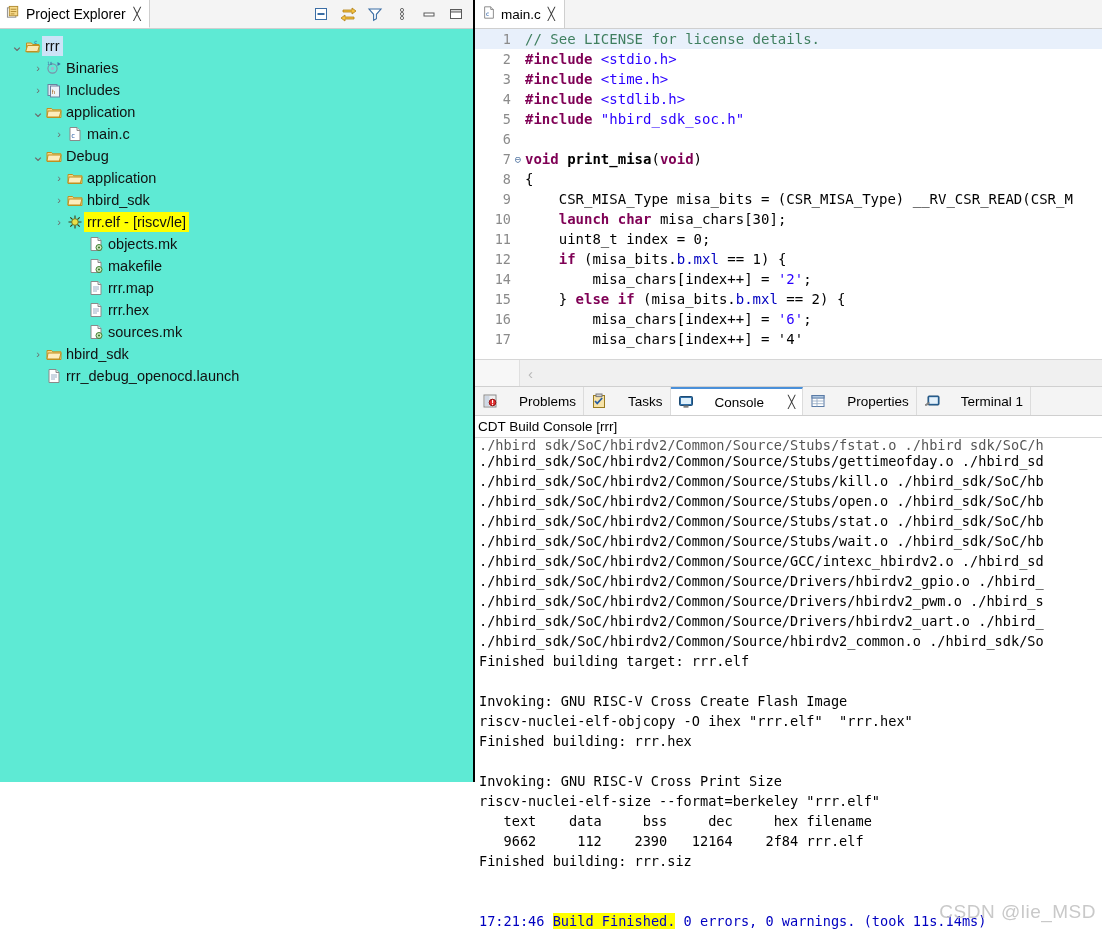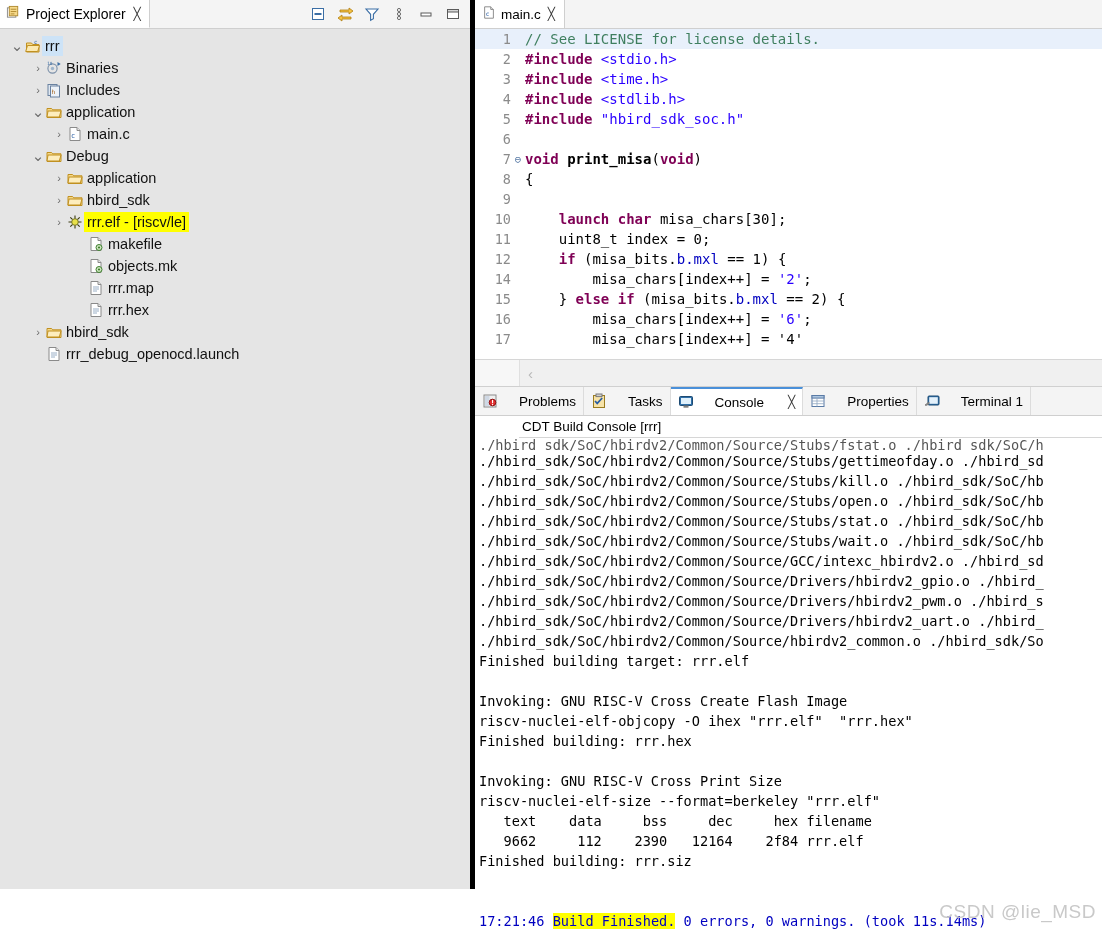--- a/index.html
+++ b/index.html
@@ -4,22 +4,22 @@
 <style>
   html,body{margin:0;padding:0;}
   body{
     width:1102px;height:933px;overflow:hidden;
     font-family:"Liberation Sans", sans-serif;
     font-size:13px;color:#000;background:#fff;
   }
   .app{position:relative;width:1102px;height:933px;display:flex;}
 
   
-  .left{width:475px;height:889px;background:#e5e5e5;position:relative;
-        border-right:5px solid #000000;box-sizing:border-box;}
+  .left{width:475px;height:782px;background:#5eead4;position:relative;
+        border-right:2px solid #000000;box-sizing:border-box;}
   .pe-tabbar{height:28px;background:#f4f4f4;display:flex;align-items:stretch;
              border-bottom:1px solid #cfcfcf;position:relative;}
   .pe-tab{display:flex;align-items:center;gap:5px;background:#fff;
           padding:0 8px 0 6px;border-right:1px solid #cfcfcf;
           border-bottom:1px solid #fff;position:relative;top:0;}
   .pe-tab .ttl{font-size:14px;color:#000;}
   .pe-tab .closeg{font-size:12px;color:#3a3a3a;margin-left:3px;}
   .pe-tools{margin-left:auto;display:flex;align-items:center;gap:9px;padding-right:8px;}
   .pe-tools .tb{width:18px;height:18px;display:flex;align-items:center;justify-content:center;cursor:default;}
 
@@ -66,21 +66,21 @@
 
   
   .cs-tabbar{height:28px;background:#f4f4f4;display:flex;align-items:stretch;
              border-bottom:1px solid #cfcfcf;}
   .cs-tab{display:flex;align-items:center;gap:21px;padding:0 7px;border-right:1px solid #dcdcdc;}
   .cs-tab.active{background:#fff;border-top:2px solid #4a90d9;}
   .cs-tab .ttl{font-size:13.5px;}
   .cs-tab .closeg{font-size:12px;color:#3a3a3a;margin-left:3px;}
 
   .cs-title{height:21px;display:flex;align-items:center;padding-left:3px;
-            font-size:13.5px;border-bottom:1px solid #d6d6d6;background:#fff;margin-left:44px;}
+            font-size:13.5px;border-bottom:1px solid #d6d6d6;background:#fff;}
   .console{flex:1;background:#fff;overflow:hidden;position:relative;padding-top:1px;}
   .cout{font-family:"DejaVu Sans Mono","Liberation Mono",monospace;font-size:13.6px;
         line-height:20px;white-space:pre;padding-left:4px;}
   .cout .ln{height:20px;overflow:hidden;}
   .cout .ln.first{height:12px;line-height:12px;overflow:hidden;color:#555;}
   .blue{color:#0000c0;}
   .yl{background:#ffff00;}
 
   
   .wm{position:absolute;right:6px;bottom:10px;color:#c9c9c9;font-size:19px;
@@ -246,33 +246,33 @@
         <div class="trow" style="padding-left: 73px;">
           <span class="arrow"></span>
           <span class="ico">
             <svg width="16" height="16" viewBox="0 0 16 16">
               <path d="M3 1.5 h7 l3 3 v10 h-10 z" fill="#fff" stroke="#8a8a8a"></path>
               <path d="M10 1.5 v3 h3" fill="#e6e6e6" stroke="#8a8a8a"></path>
               <circle cx="11" cy="11.5" r="3" fill="#cfe6c0" stroke="#3f7f2f"></circle>
               <circle cx="11" cy="11.5" r="1.1" fill="#3f7f2f"></circle>
             </svg>
           </span>
-          <span class="lbl">makefile</span>
+          <span class="lbl">objects.mk</span>
         </div>
         <div class="trow" style="padding-left: 73px;">
           <span class="arrow"></span>
           <span class="ico">
             <svg width="16" height="16" viewBox="0 0 16 16">
               <path d="M3 1.5 h7 l3 3 v10 h-10 z" fill="#fff" stroke="#8a8a8a"></path>
               <path d="M10 1.5 v3 h3" fill="#e6e6e6" stroke="#8a8a8a"></path>
               <circle cx="11" cy="11.5" r="3" fill="#cfe6c0" stroke="#3f7f2f"></circle>
               <circle cx="11" cy="11.5" r="1.1" fill="#3f7f2f"></circle>
             </svg>
           </span>
-          <span class="lbl">objects.mk</span>
+          <span class="lbl">makefile</span>
         </div>
         <div class="trow" style="padding-left: 73px;">
           <span class="arrow"></span>
           <span class="ico">
             <svg width="16" height="16" viewBox="0 0 16 16">
               <path d="M3 1.5 h7 l3 3 v10 h-10 z" fill="#fff" stroke="#8a8a8a"></path>
               <path d="M10 1.5 v3 h3" fill="#e6e6e6" stroke="#8a8a8a"></path>
               <path d="M5 7 h6 M5 9 h6 M5 11 h4" stroke="#8fa6c0" stroke-width=".9"></path>
             </svg>
           </span>
@@ -281,20 +281,32 @@
         <div class="trow" style="padding-left: 73px;">
           <span class="arrow"></span>
           <span class="ico">
             <svg width="16" height="16" viewBox="0 0 16 16">
               <path d="M3 1.5 h7 l3 3 v10 h-10 z" fill="#fff" stroke="#8a8a8a"></path>
               <path d="M10 1.5 v3 h3" fill="#e6e6e6" stroke="#8a8a8a"></path>
               <path d="M5 7 h6 M5 9 h6 M5 11 h4" stroke="#8fa6c0" stroke-width=".9"></path>
             </svg>
           </span>
           <span class="lbl">rrr.hex</span>
+        </div>
+        <div class="trow" style="padding-left: 73px;">
+          <span class="arrow"></span>
+          <span class="ico">
+            <svg width="16" height="16" viewBox="0 0 16 16">
+              <path d="M3 1.5 h7 l3 3 v10 h-10 z" fill="#fff" stroke="#8a8a8a"></path>
+              <path d="M10 1.5 v3 h3" fill="#e6e6e6" stroke="#8a8a8a"></path>
+              <circle cx="11" cy="11.5" r="3" fill="#cfe6c0" stroke="#3f7f2f"></circle>
+              <circle cx="11" cy="11.5" r="1.1" fill="#3f7f2f"></circle>
+            </svg>
+          </span>
+          <span class="lbl">sources.mk</span>
         </div>
         <div class="trow" style="padding-left: 31px;">
           <span class="arrow">›</span>
           <span class="ico">
             <svg width="16" height="16" viewBox="0 0 16 16">
               <path d="M1 4.5 h4.6 l1.1 1.3 h8.3 v7.7 h-14 z" fill="#f6d98a" stroke="#c09020"></path>
               <path d="M2 7 h13 l-1.7 6 h-12.3 z" fill="#fdedbd" stroke="#c09020"></path>
             </svg>
           </span>
           <span class="lbl">hbird_sdk</span>
@@ -332,21 +344,21 @@
     <div class="editor">
       <div class="code" id="code">
           <div class="cline cur"><span class="gut">1</span><span class="fold"></span><span class="ctxt"><span class="cm">// See LICENSE for license details.</span></span></div>
           <div class="cline"><span class="gut">2</span><span class="fold"></span><span class="ctxt"><span class="p">#include </span><span class="hs">&lt;stdio.h&gt;</span></span></div>
           <div class="cline"><span class="gut">3</span><span class="fold"></span><span class="ctxt"><span class="p">#include </span><span class="hs">&lt;time.h&gt;</span></span></div>
           <div class="cline"><span class="gut">4</span><span class="fold"></span><span class="ctxt"><span class="p">#include </span><span class="hs">&lt;stdlib.h&gt;</span></span></div>
           <div class="cline"><span class="gut">5</span><span class="fold"></span><span class="ctxt"><span class="p">#include </span><span class="s">"hbird_sdk_soc.h"</span></span></div>
           <div class="cline"><span class="gut">6</span><span class="fold"></span><span class="ctxt"></span></div>
           <div class="cline"><span class="gut">7</span><span class="fold">⊖</span><span class="ctxt"><span class="k">void </span><span class="f">print_misa</span><span>(</span><span class="k">void</span><span>)</span></span></div>
           <div class="cline"><span class="gut">8</span><span class="fold"></span><span class="ctxt"><span>{</span></span></div>
-          <div class="cline"><span class="gut">9</span><span class="fold"></span></div>
+          <div class="cline"><span class="gut">9</span><span class="fold"></span><span class="ctxt"><span>    CSR_MISA_Type misa_bits = (CSR_MISA_Type) __RV_CSR_READ(CSR_M</span></span></div>
           <div class="cline"><span class="gut">10</span><span class="fold"></span><span class="ctxt"><span>    </span><span class="k">launch char </span><span>misa_chars[30];</span></span></div>
           <div class="cline"><span class="gut">11</span><span class="fold"></span><span class="ctxt"><span>    uint8_t index = 0;</span></span></div>
           <div class="cline"><span class="gut">12</span><span class="fold"></span><span class="ctxt"><span>    </span><span class="k">if</span><span> (misa_bits.</span><span class="fld">b.mxl</span><span> == 1) {</span></span></div>
           <div class="cline"><span class="gut">14</span><span class="fold"></span><span class="ctxt"><span>        misa_chars[index++] = </span><span class="s">'2'</span><span>;</span></span></div>
           <div class="cline"><span class="gut">15</span><span class="fold"></span><span class="ctxt"><span>    } </span><span class="k">else if</span><span> (misa_bits.</span><span class="fld">b.mxl</span><span> == 2) {</span></span></div>
           <div class="cline"><span class="gut">16</span><span class="fold"></span><span class="ctxt"><span>        misa_chars[index++] = </span><span class="s">'6'</span><span>;</span></span></div>
           <div class="cline"><span class="gut">17</span><span class="fold"></span><span class="ctxt"><span>        misa_chars[index++] = '4'</span></span></div>
         </div>
     </div>
 

